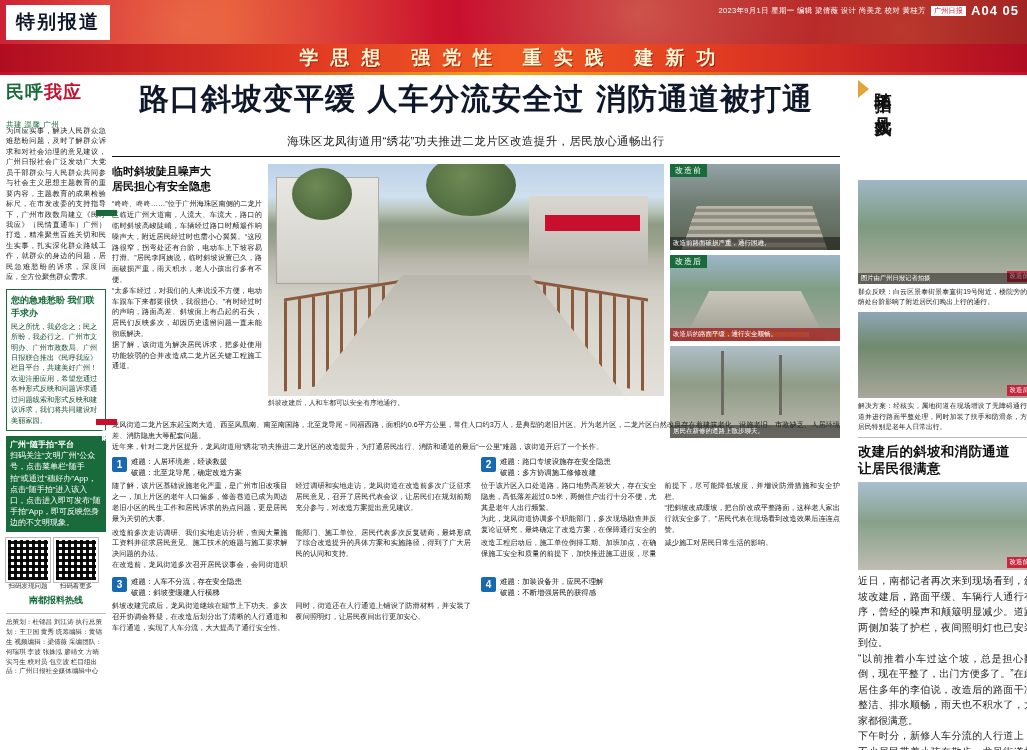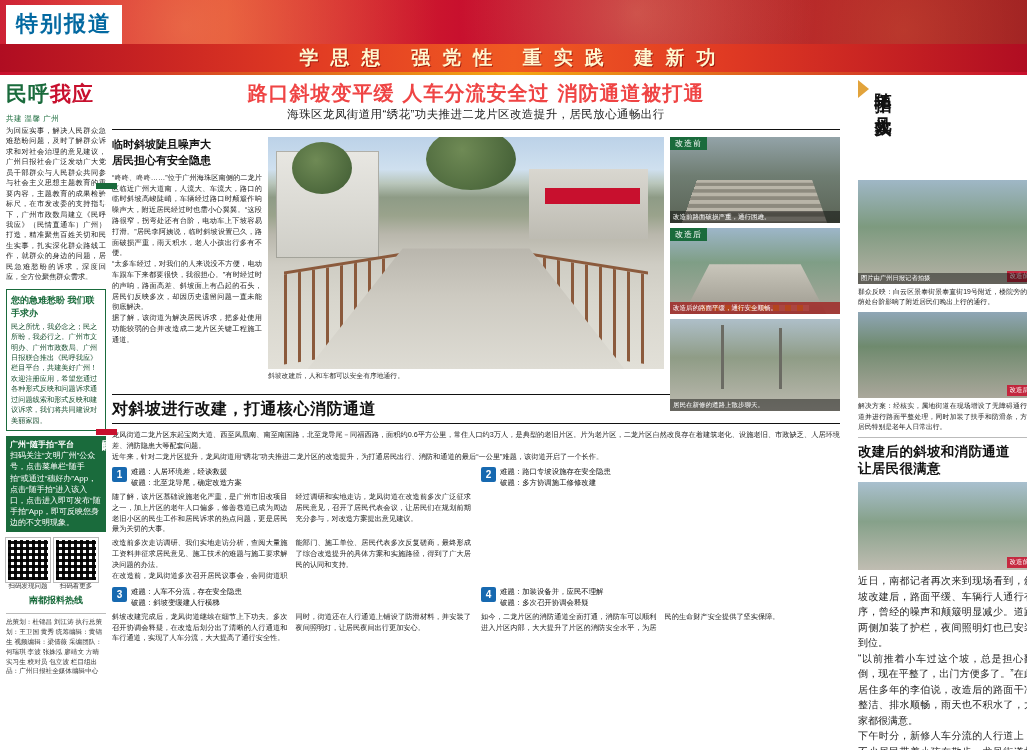--- a/index.html
+++ b/index.html
@@ -21,22 +21,22 @@
   }
   .masthead:after{
     content:""; position:absolute; inset:0;
     background:
       radial-gradient(circle at 18% 60%, rgba(255,200,120,.35), rgba(255,200,120,0) 30%),
       radial-gradient(circle at 62% 30%, rgba(255,235,160,.30), rgba(255,235,160,0) 28%),
       radial-gradient(circle at 88% 70%, rgba(255,160,80,.30), rgba(255,160,80,0) 32%);
   }
   .mast-special {
     position:absolute; left:6px; top:5px; z-index:3;
-    background:#ffffff; color:#0369a1;
-    font-weight:bold; font-size:22px; letter-spacing:2px;
+    background:#ffffff; color:#0f172a;
+    font-weight:bold; font-size:19px; letter-spacing:2px;
     padding:4px 10px 5px 10px;
     font-family:"DejaVu Sans", sans-serif;
   }
   .mast-meta {
     position:absolute; right:8px; top:3px; z-index:3;
     color:#ffffff; font-size:7.5px; letter-spacing:.3px;
     display:flex; align-items:center; gap:5px;
   }
   .mast-meta .chip{ background:#ffffff;color:#c8102e;padding:0 3px;font-size:7px;}
   .mast-page{ color:#ffffff; font-weight:bold; font-size:13px; letter-spacing:1px;}
@@ -57,26 +57,26 @@
   
   .col-left{ position:absolute; left:6px; top:80px; width:100px; height:664px; }
   .col-main{ position:absolute; left:112px; top:80px; width:728px; height:664px; }
   .col-right{ position:absolute; left:846px; top:80px; width:176px; height:664px;margin-left:12px; }
 
   
   .lc-logo{
     width:100px; height:42px; position:relative; margin-bottom:4px;
   }
   .lc-logo .big{
-    font-size:21px; font-weight:bold; color:#1a6b3c; letter-spacing:1px;
+    font-size:18px; font-weight:bold; color:#1a6b3c; letter-spacing:1px;
     font-family:"DejaVu Serif", serif;
   }
   .lc-logo .red{ color:#c8102e; }
   .lc-logo .sub{
-    font-size:7.5px; color:#1a6b3c; letter-spacing:.5px; margin-top:6px;
+    font-size:7.5px; color:#1a6b3c; letter-spacing:.5px; margin-top:16px;
   }
   .lc-body{ font-size:7.2px; line-height:1.45; color:#222; text-align:justify; }
   .lc-box{
     margin-top:6px; border:1px solid #1a6b3c; padding:4px;
     font-size:7.2px; line-height:1.45; color:#1a4f30;
   }
   .lc-box .h{ font-weight:bold; font-size:9px; color:#1a6b3c; display:block; margin-bottom:2px;}
   .lc-green-strip{
     margin-top:5px; background:#1a6b3c; color:#fff; font-size:8px;
     padding:3px 4px; line-height:1.4;
@@ -95,23 +95,23 @@
   .qr-cap{ font-size:6.5px; color:#333; text-align:center; width:44px; line-height:1.3;}
   .lc-foot{
     margin-top:6px; font-size:6.6px; line-height:1.5; color:#333; border-top:1px solid #bbb; padding-top:3px;
   }
   .lc-name{
     margin-top:4px; font-size:9px; font-weight:bold; color:#1a6b3c; text-align:center;
   }
 
   
   .head-main{
-    font-size:20px; font-weight:bold; letter-spacing:1px; line-height:1.15;
-    text-align:center; color:#ef4444; font-family:"DejaVu Serif", serif;
-    margin:2px 0 2px 0;
+    font-size:30px; font-weight:bold; letter-spacing:1px; line-height:1.15;
+    text-align:center; color:#0f172a; font-family:"DejaVu Serif", serif;
+    margin:2px 0 17px 0;
   }
   .head-sub{
     font-size:11.5px; text-align:center; color:#222; letter-spacing:.4px;
     border-bottom:1.5px solid #111; padding-bottom:7px; margin-bottom:7px;
   }
 
   
   .tag{
     display:inline-block; color:#fff; font-size:11px; font-weight:bold;
     padding:2px 4px; line-height:1.2; letter-spacing:1px;
@@ -272,20 +272,25 @@
   }
   .divider{ height:1px; background:#bbb; margin:5px 0; }
 </style>
 </head>
 <body>
 
 <div class="page">
 
   <div class="masthead">
     <div class="mast-special">特别报道</div>
+    <div class="mast-meta">
+      <span>2023年9月1日 星期一 编辑 梁倩薇 设计 尚美龙 校对 黄桂芳</span>
+      <span class="chip">广州日报</span>
+      <span class="mast-page">A04 05</span>
+    </div>
   </div>
 
   <div class="slogan-bar">
     <div class="txt">学思想  强党性  重实践  建新功</div>
   </div>
   <div class="goldline"></div>
 
   <div class="col-left">
     <div class="lc-logo">
       <div class="big">
@@ -363,23 +368,20 @@
           <div class="cap redbar">改造后的路面平缓，通行安全顺畅。</div>
         </div>
         <div class="ph-tall photo">
           <div class="pole"></div>
           <div class="pole2"></div>
           <div class="cap">居民在新修的道路上散步聊天。</div>
         </div>
       </div>
     </div>
 
-    <div class="band">
-      <h2>对斜坡进行改建，打通核心消防通道</h2>
-    </div>
     <div style="position:relative">
       <span class="tag red" style="position:absolute;left:-16px;top:0;">民呼</span>
       <div class="lead" style="white-space:pre-line">龙凤街道二龙片区东起宝岗大道、西至凤凰南、南至南国路，北至龙导尾－同福西路，面积约0.6平方公里，常住人口约3万人，是典型的老旧片区。片为老片区，二龙片区自然改良存在着建筑老化、设施老旧、市政缺乏、人居环境差、消防隐患大等配套问题。
 近年来，针对二龙片区提升，龙凤街道用“绣花”功夫推进二龙片区的改造提升，为打通居民出行、消防和通道的最后“一公里”难题，该街道开启了一个长作。</div>
     </div>
 
     <div class="grid4">
 
       <div class="prob">
         <div class="hd">
@@ -396,43 +398,46 @@
       </div>
 
       <div class="prob">
         <div class="hd">
           <div class="num n2">2</div>
           <div class="lines">
             <div>难题：路口专坡设施存在安全隐患</div>
             <div>破题：多方协调施工修修改建</div>
           </div>
         </div>
+        <div class="txt two-col" style="white-space:pre-line">位于该片区入口处道路，路口地势高差较大，存在安全隐患，高低落差超过0.5米，两侧住户出行十分不便，尤其是老年人出行频繁。
+为此，龙凤街道协调多个职能部门，多次现场勘查并反复论证研究，最终确定了改造方案，在保障通行安全的前提下，尽可能降低坡度，并增设防滑措施和安全护栏。
+“把斜坡改成缓坡，把台阶改成平整路面，这样老人家出行就安全多了。”居民代表在现场看到改造效果后连连点赞。</div>
+        <div class="txt two-col" style="white-space:pre-line">改造工程启动后，施工单位倒排工期、加班加点，在确保施工安全和质量的前提下，加快推进施工进度，尽量减少施工对居民日常生活的影响。</div>
       </div>
 
       <div class="prob">
         <div class="hd">
           <div class="num n3">3</div>
           <div class="lines">
             <div>难题：人车不分流，存在安全隐患</div>
             <div>破题：斜坡变缓建人行横梯</div>
           </div>
         </div>
         <div class="txt two-col" style="white-space:pre-line">斜坡改建完成后，龙凤街道继续在细节上下功夫。多次召开协调会释疑，在改造后划分出了清晰的人行通道和车行通道，实现了人车分流，大大提高了通行安全性。
 同时，街道还在人行通道上铺设了防滑材料，并安装了夜间照明灯，让居民夜间出行更加安心。</div>
       </div>
 
       <div class="prob">
         <div class="hd">
           <div class="num n4">4</div>
           <div class="lines">
             <div>难题：加装设备并，应民不理解</div>
-            <div>破题：多次召开协调会释疑</div>
+            <div>破题：不断增强居民的获得感</div>
           </div>
         </div>
-        <div class="txt two-col" style="white-space:pre-line">如今，二龙片区的消防通道全面打通，消防车可以顺利进入片区内部，大大提升了片区的消防安全水平，为居民的生命财产安全提供了坚实保障。</div>
       </div>
 
     </div>
   </div>
 
   <div class="col-right">
     <div class="rc-head">
       <div class="rc-tri"></div>
       <div class="rc-title">随手拍 见实效</div>
     </div>

